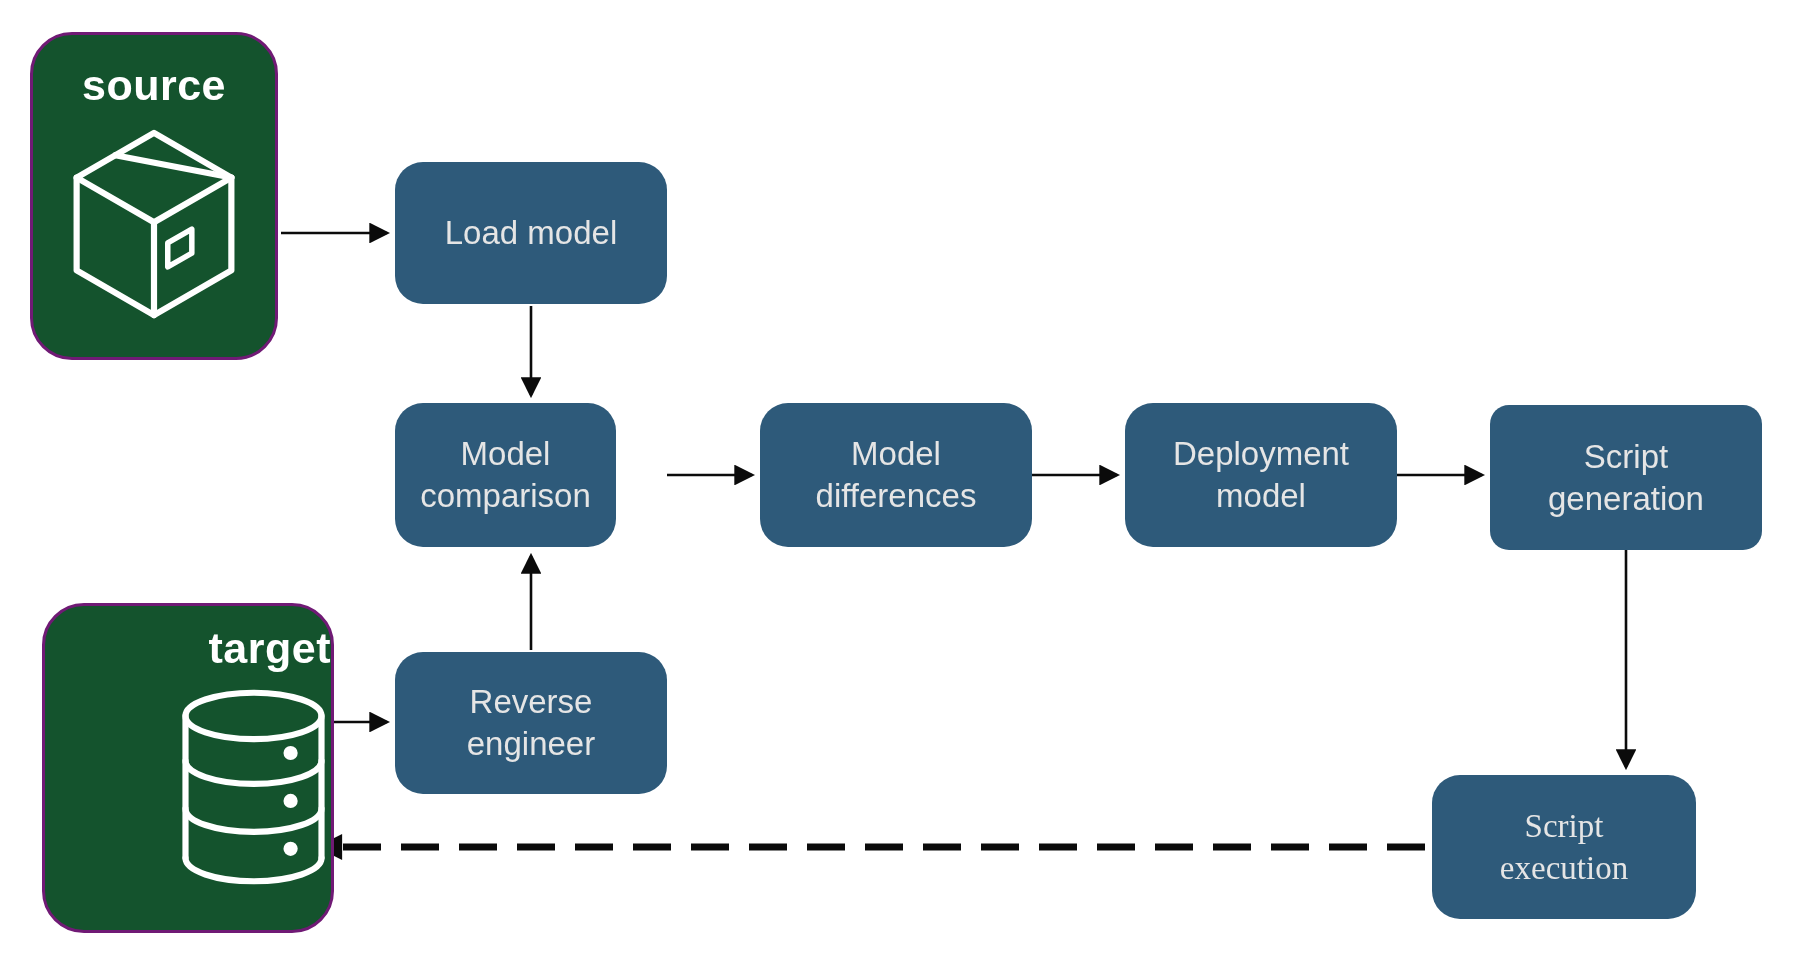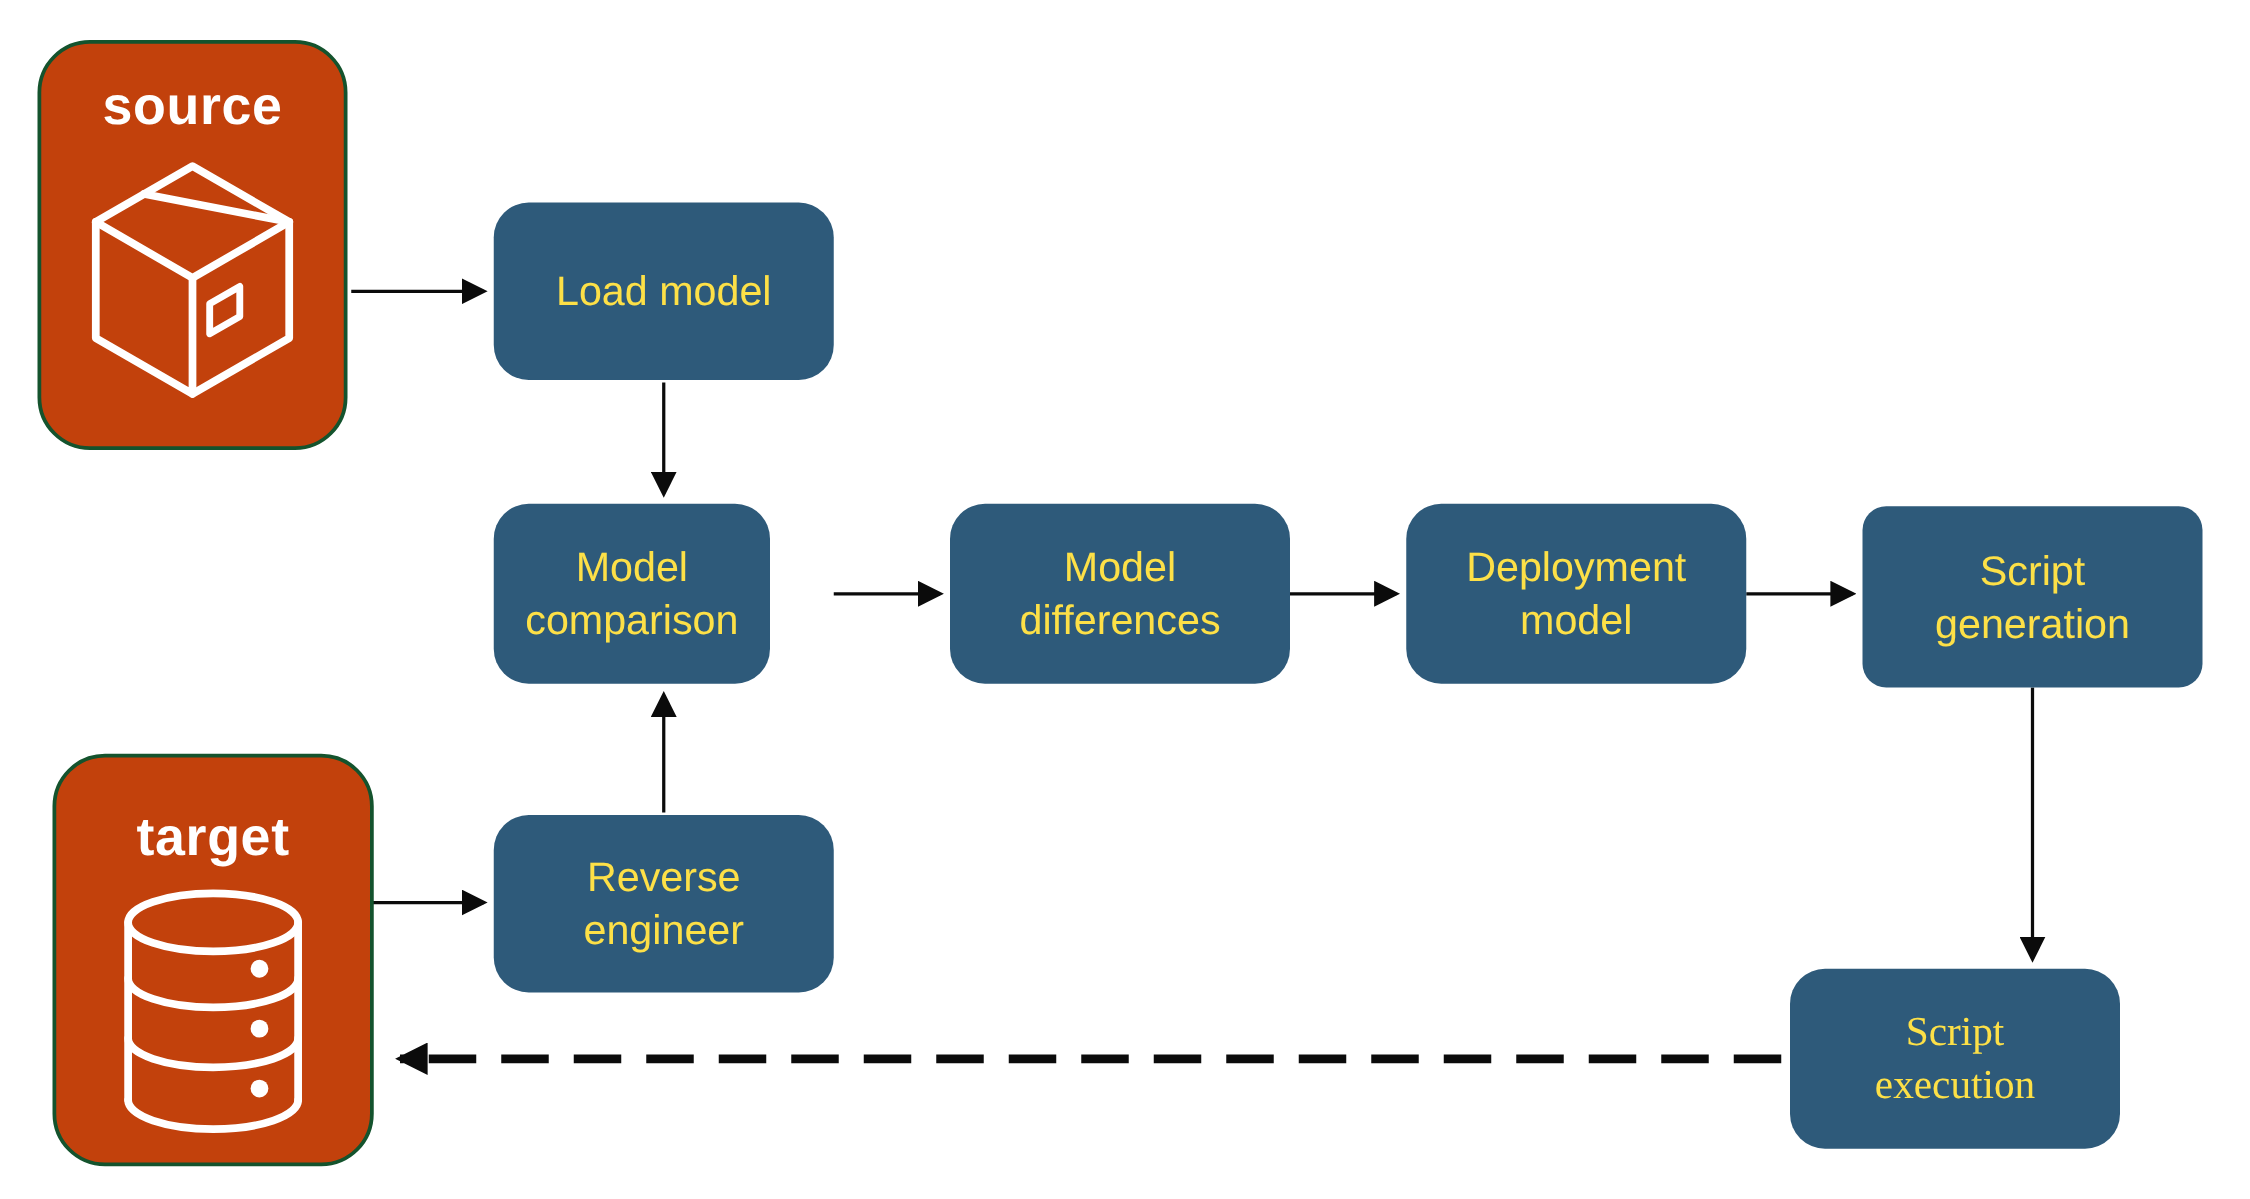--- a/index.html
+++ b/index.html
@@ -34,31 +34,31 @@
     position: absolute;
     box-sizing: border-box;
     display: flex;
     align-items: center;
     justify-content: center;
     text-align: center;
   }
   .process {
     background: #2E5A7A;
     border-radius: 28px;
-    color: #fde047;
+    color: #e5e5e5;
     font-size: 33px;
     line-height: 42px;
   }
   .process .lbl {
     display: inline-block;
     max-width: 215px;
   }
   .endpoint {
-    background: #c2410c;
-    border: 3px solid #14532d;
+    background: #14532d;
+    border: 3px solid #701a75;
     border-radius: 42px;
     flex-direction: column;
     justify-content: flex-start;
     color: #ffffff;
   }
   .endpoint .ep-label {
     font-size: 43px;
     font-weight: bold;
     letter-spacing: 0.5px;
   }
@@ -105,21 +105,21 @@
     <div class="ep-label">source</div>
     <svg class="icon" width="172" height="196" viewBox="0 0 100 114" style="margin-top:16px;">
       <path d="M50 4 L95 30 L50 56 L5 30 Z" stroke-width="3.6"></path>
       <path d="M5 30 L5 84 L50 110 L50 56" stroke-width="3.6"></path>
       <path d="M95 30 L95 84 L50 110" stroke-width="3.6"></path>
       <path d="M27.5 17 L95 30" stroke-width="3.6"></path>
       <path d="M58 68 L72 60 L72 74 L58 82 Z" stroke-width="3.2"></path>
     </svg>
   </div>
 
-  <div class="node endpoint" style="left:42px; top:603px; width:257px; height:330px; padding-top:40px;">
+  <div class="node endpoint" style="left:42px; top:603px; width:292px; height:330px; padding-top:18px;align-items:flex-end;">
     <div class="ep-label">target</div>
     <svg class="icon" width="155" height="204" viewBox="0 0 100 132" style="margin-top:12px;">
       <ellipse cx="50" cy="20" rx="44" ry="15" stroke-width="4"></ellipse>
       <path d="M6 20 L6 112" stroke-width="4"></path>
       <path d="M94 20 L94 112" stroke-width="4"></path>
       <path d="M6 112 A44 15 0 0 0 94 112" stroke-width="4"></path>
       <path d="M6 49 A44 15 0 0 0 94 49" stroke-width="4"></path>
       <path d="M6 80 A44 15 0 0 0 94 80" stroke-width="4"></path>
       <circle cx="74" cy="44" r="4.6"></circle>
       <circle cx="74" cy="75" r="4.6"></circle>

